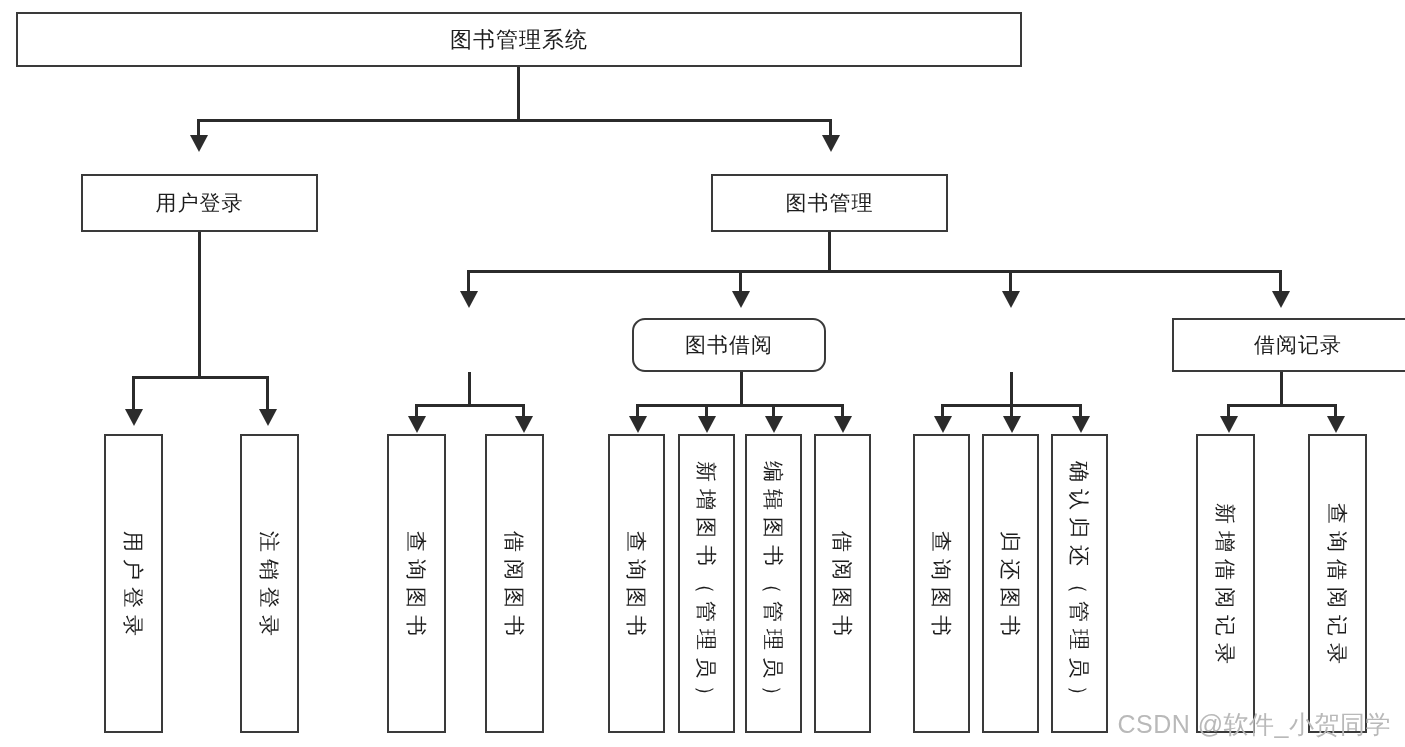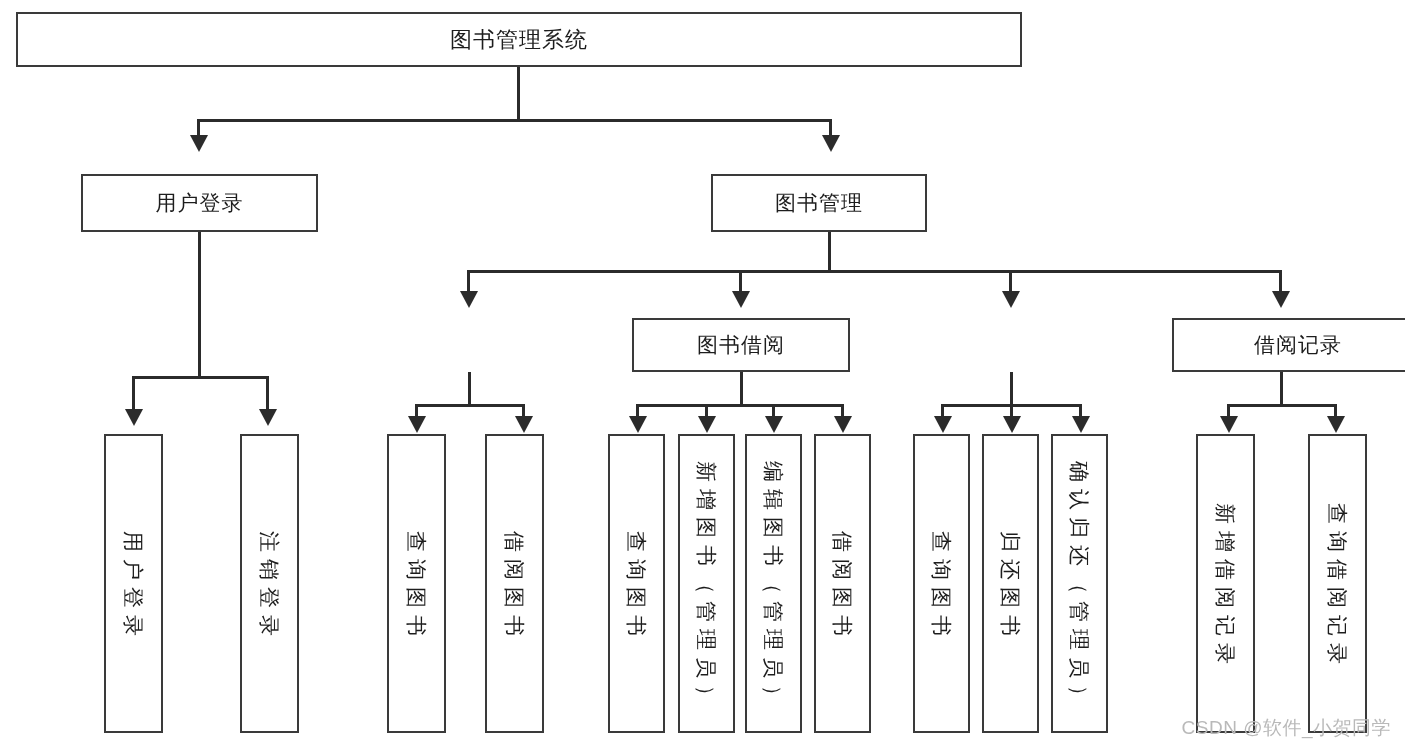--- a/index.html
+++ b/index.html
@@ -61,21 +61,21 @@
     width:0;height:0;
     border-left:9px solid transparent;
     border-right:9px solid transparent;
     border-top:17px solid #2b2b2b;
   }
   
   #watermark{
     position:absolute;
     right:14px;
     bottom:6px;
-    font-size:19px;
+    font-size:25px;
     color:#b9b9b9;
     white-space:nowrap;
     letter-spacing:0.5px;
     pointer-events:none;
   }
 </style>
 </head>
 <body>
 
 <div id="canvas">
@@ -89,21 +89,21 @@
   <div class="ln hl" style="left:197px; top:119px; width:635px; height:3px;"></div>
 
   <div class="ln vl" style="left:197px; top:119px; width:3px; height:18px;"></div>
   <div class="arrow" style="left:190px; top:135px;"></div>
   <div class="ln vl" style="left:829px; top:119px; width:3px; height:18px;"></div>
   <div class="arrow" style="left:822px; top:135px;"></div>
 
   <div class="node h" style="left:81px; top:174px; width:237px; height:58px;">
     <span>用户登录</span>
   </div>
-  <div class="node h" style="left:711px; top:174px; width:216px; height:58px;">
+  <div class="node h" style="left:711px; top:174px; width:237px; height:58px;">
     <span>图书管理</span>
   </div>
 
   <div class="ln vl" style="left:198px; top:232px; width:3px; height:146px;"></div>
   <div class="ln hl" style="left:132px; top:376px; width:137px; height:3px;"></div>
   <div class="ln vl" style="left:132px; top:376px; width:3px; height:34px;"></div>
   <div class="arrow" style="left:125px; top:409px;"></div>
   <div class="ln vl" style="left:266px; top:376px; width:3px; height:34px;"></div>
   <div class="arrow" style="left:259px; top:409px;"></div>
 
@@ -111,21 +111,21 @@
   <div class="ln hl" style="left:467px; top:270px; width:813px; height:3px;"></div>
   <div class="ln vl" style="left:467px; top:270px; width:3px; height:22px;"></div>
   <div class="arrow" style="left:460px; top:291px;"></div>
   <div class="ln vl" style="left:739px; top:270px; width:3px; height:22px;"></div>
   <div class="arrow" style="left:732px; top:291px;"></div>
   <div class="ln vl" style="left:1009px; top:270px; width:3px; height:22px;"></div>
   <div class="arrow" style="left:1002px; top:291px;"></div>
   <div class="ln vl" style="left:1279px; top:270px; width:3px; height:22px;"></div>
   <div class="arrow" style="left:1272px; top:291px;"></div>
 
-  <div class="node h" style="left:632px; top:318px; width:218px; height:54px;">
+  <div class="node h" style="left:632px; top:318px; width:194px; height:54px;border-radius:13px;">
     <span>图书借阅</span>
   </div>
   <div class="node h" style="left:1172px; top:318px; width:252px; height:54px;">
     <span>借阅记录</span>
   </div>
 
   <div class="ln vl" style="left:468px; top:372px; width:3px; height:34px;"></div>
   <div class="ln hl" style="left:415px; top:404px; width:110px; height:3px;"></div>
   <div class="ln vl" style="left:415px; top:404px; width:3px; height:13px;"></div>
   <div class="arrow" style="left:408px; top:416px;"></div>

